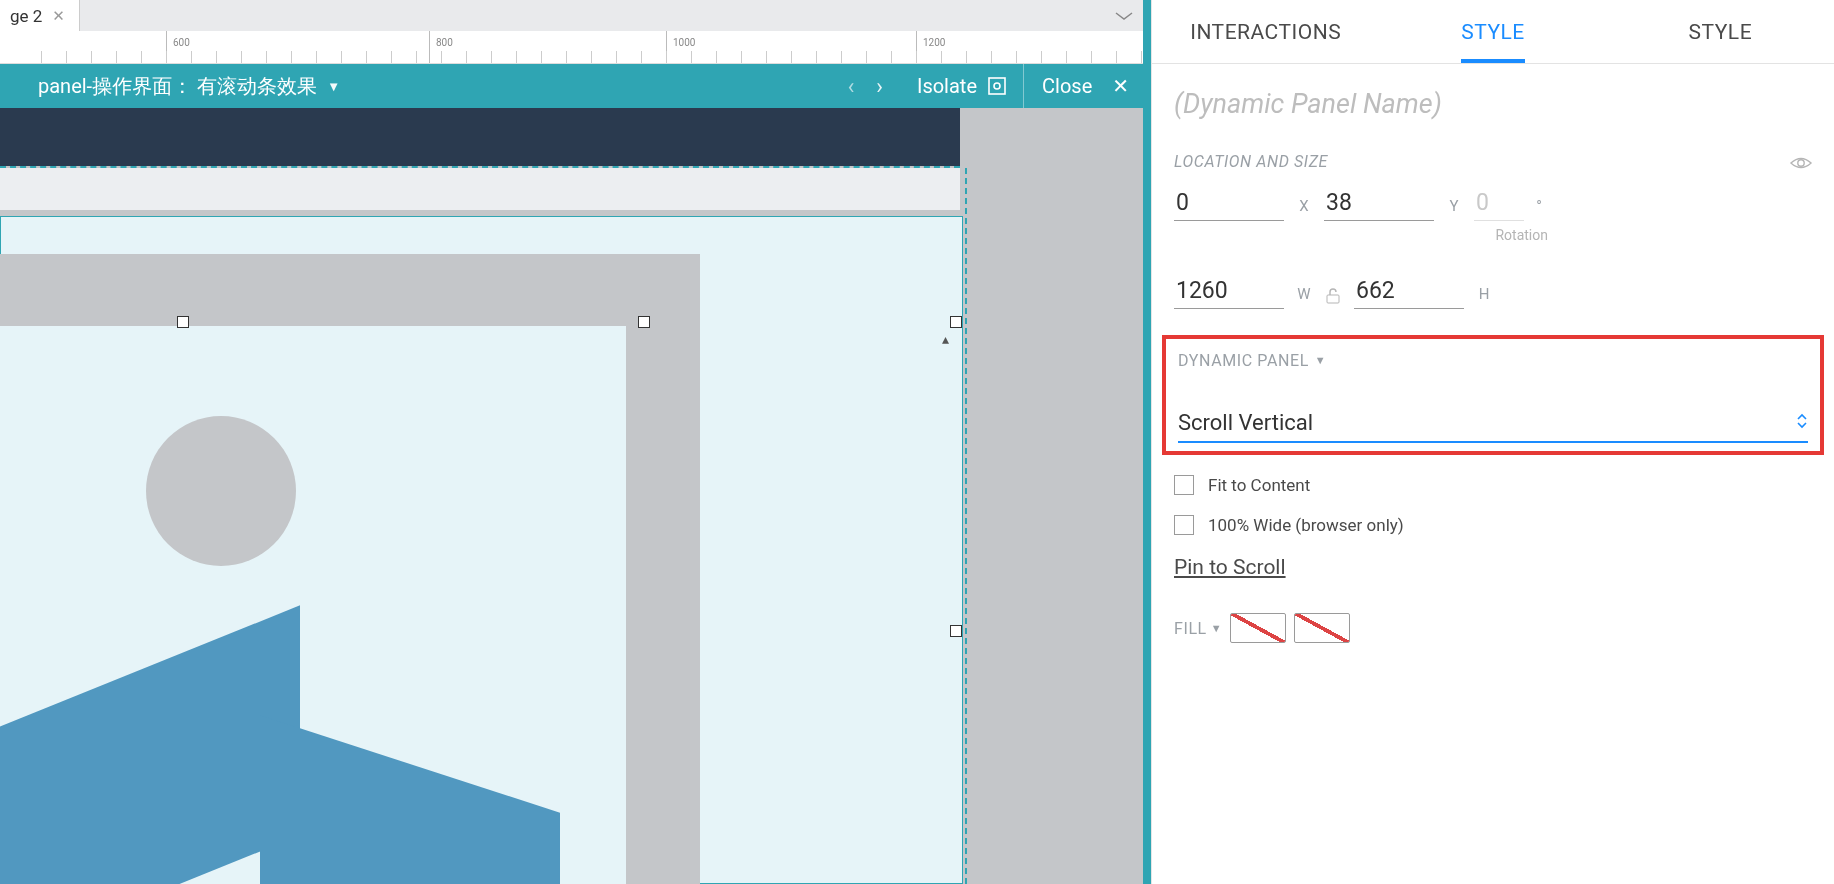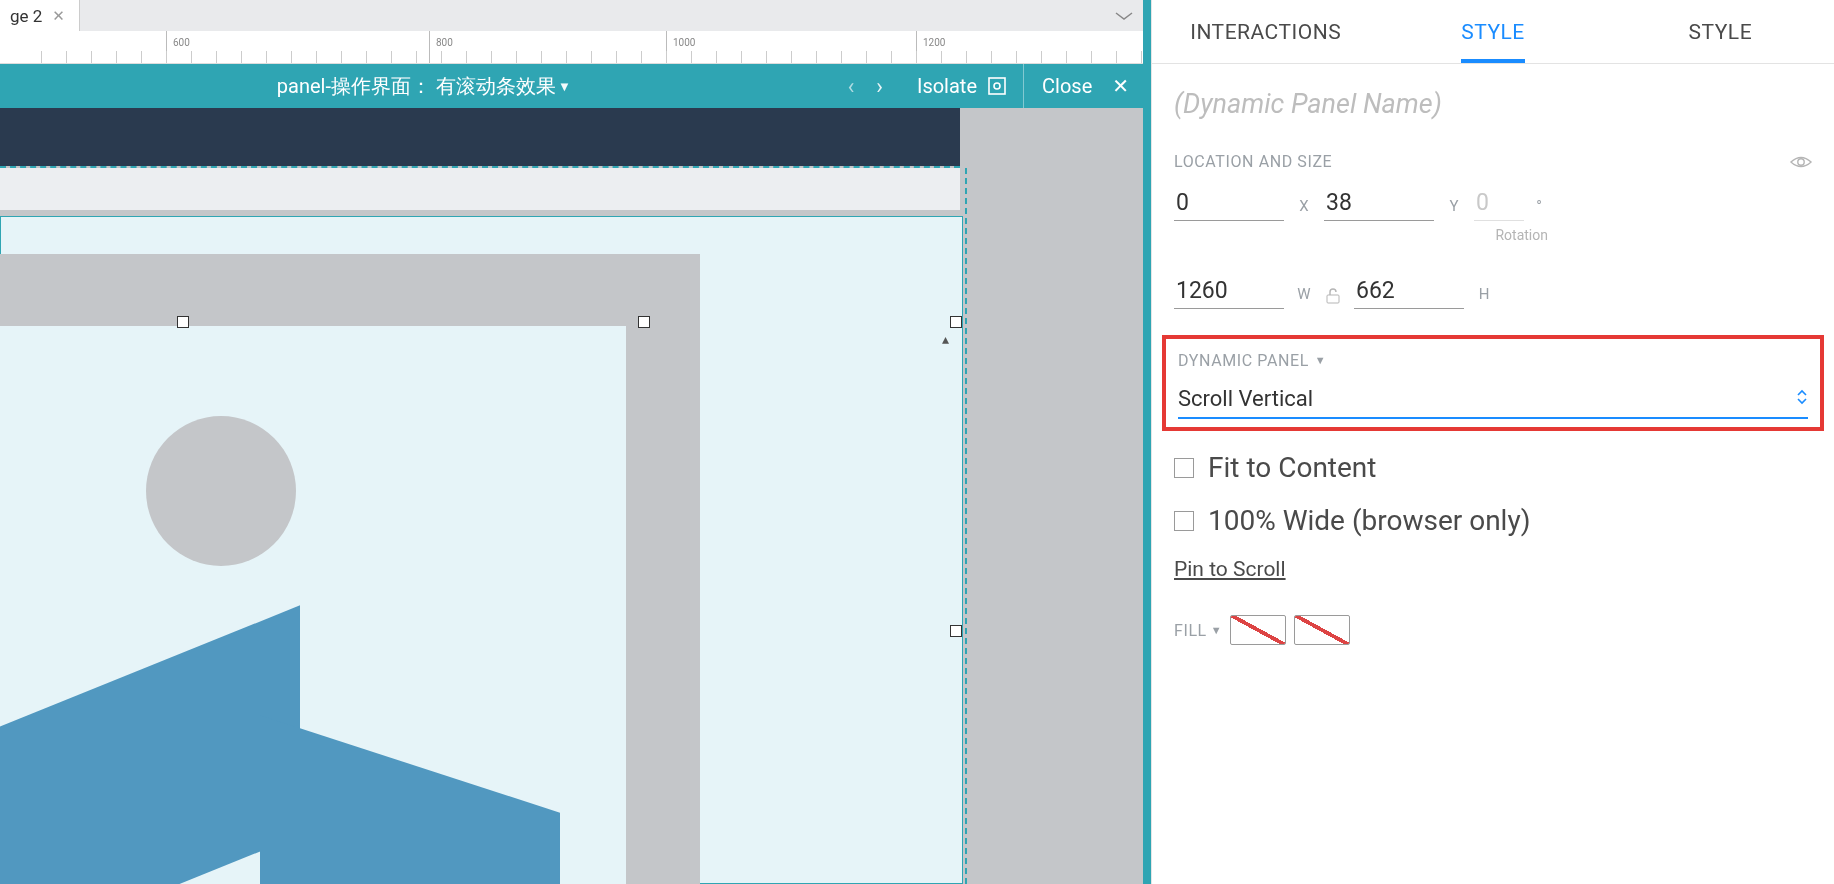--- a/index.html
+++ b/index.html
@@ -18,21 +18,21 @@
 .tabbar .dropdown-caret svg { width: 18px; height: 10px; }
 
 
 .ruler { height: 33px; background: #fff; border-bottom: 1px solid #ddd; position: relative; overflow: hidden; }
 .ruler .tick-major { position: absolute; top: 0; bottom: 0; border-left: 1px solid #bbb; }
 .ruler .tick-major span { position: absolute; top: 6px; left: 6px; font-size: 10px; color: #888; }
 .ruler .tick-minor { position: absolute; top: 20px; bottom: 0; border-left: 1px solid #ccc; }
 
 
 .panel-header { height: 44px; background: #2fa5b3; color: #fff; display: flex; align-items: center; position: relative; font-size: 20px; }
-.panel-title-wrap { flex: 1; display: flex; justify-content: center; align-items: center; gap: 2px; }
+.panel-title-wrap { flex: 1; display: flex; justify-content: flex-start; align-items: center; gap: 10px; margin-left: 38px; }
 .panel-title-wrap .caret { font-size: 13px; opacity: 0.95; }
 .panel-nav { display: flex; align-items: center; gap: 22px; padding-right: 18px; color: #e8f4f6; }
 .panel-nav .chev { font-size: 22px; opacity: 0.7; }
 .panel-nav .chev.active { opacity: 1; }
 .panel-isolate { display: flex; align-items: center; gap: 10px; padding: 0 16px; }
 .panel-isolate svg { width: 20px; height: 20px; stroke: #fff; fill: none; stroke-width: 1.6; }
 .panel-divider { width: 1px; height: 100%; background: rgba(255,255,255,0.4); }
 .panel-close { display: flex; align-items: center; gap: 20px; padding: 0 14px 0 18px; }
 .panel-close .x { font-size: 20px; }
 
@@ -64,40 +64,40 @@
 
 .tabs { display: flex; border-bottom: 1px solid #e3e3e3; height: 64px; align-items: center; }
 .tabs .itab { flex: 1; text-align: center; font-size: 21px; color: #4a4a4a; letter-spacing: 0.5px; position: relative; padding: 18px 0; }
 .tabs .itab.active { color: #1a8cff; }
 .tabs .itab.active::after { content: ""; position: absolute; left: 50%; transform: translateX(-50%); bottom: -1px; width: 64px; height: 4px; background: #1a8cff; }
 
 .section { padding: 18px 22px 0 22px; }
 .name-input { width: 100%; border: none; font-size: 27px; color: #bdbdbd; font-style: italic; background: transparent; padding: 6px 0 10px 0; }
 .name-input::placeholder { color: #bdbdbd; font-style: italic; }
 
-.loc-head { display: flex; align-items: center; justify-content: space-between; padding: 22px 22px 0 22px; }
+.loc-head { display: flex; align-items: flex-end; justify-content: space-between; padding: 22px 22px 0 22px; font-style: italic; }
 .loc-head .label { font-size: 16px; color: #9aa0a6; letter-spacing: 0.6px; }
 .loc-head svg { width: 22px; height: 16px; stroke: #b5b5b5; fill: none; }
 
 .loc-grid { display: grid; grid-template-columns: 110px 28px 110px 28px 50px 18px; gap: 0 6px; align-items: end; padding: 14px 22px 0 22px; }
 .loc-grid .val { border: none; border-bottom: 1.5px solid #9a9a9a; font-size: 23px; color: #333; padding: 4px 2px 4px 2px; background: transparent; width: 100%; }
 .loc-grid .val.dis { color: #c9c9c9; border-bottom-color: #e0e0e0; }
 .loc-grid .unit { font-size: 15px; color: #9aa0a6; text-align: center; padding-bottom: 6px; }
 .rotation-lbl { grid-column: 5 / span 2; text-align: right; font-size: 14px; color: #b5b5b5; padding-top: 6px; }
 
 .loc-grid.row2 { grid-template-columns: 110px 28px 24px 110px 28px; padding-top: 30px; }
 .lock-icon svg { width: 18px; height: 18px; stroke: #b5b5b5; fill: none; }
 
 .highlight-box { margin: 26px 10px 0 10px; border: 4px solid #e53935; padding: 12px 12px 8px 12px; }
 .dyn-head { font-size: 16px; color: #9aa0a6; letter-spacing: 0.6px; display: flex; align-items: center; gap: 6px; }
 .dyn-head .tri { font-size: 11px; color: #9aa0a6; }
-.scroll-select { margin-top: 12px; border: none; border-bottom: 2px solid #1a8cff; font-size: 22px; color: #333; width: 100%; padding: 4px 0 6px 0; background: transparent; display: flex; justify-content: space-between; align-items: center; }
+.scroll-select { margin-top: 36px; border: none; border-bottom: 2px solid #1a8cff; font-size: 22px; color: #333; width: 100%; padding: 4px 0 6px 0; background: transparent; display: flex; justify-content: space-between; align-items: center; }
 .scroll-select .sel-caret svg { width: 12px; height: 18px; stroke: #1a8cff; fill: none; }
 
-.chk-row { display: flex; align-items: center; gap: 14px; padding: 20px 22px 0 22px; font-size: 28px; color: #4a4a4a; }
+.chk-row { display: flex; align-items: center; gap: 14px; padding: 20px 22px 0 22px; font-size: 17px; color: #4a4a4a; }
 .chk { width: 20px; height: 20px; border: 1.5px solid #9a9a9a; background: #fff; flex-shrink: 0; }
 
 .pin-link { padding: 20px 22px 0 22px; font-size: 21px; color: #4a4a4a; text-decoration: underline; }
 
 .state-row { padding: 36px 22px 0 22px; font-size: 27px; color: #4a4a4a; }
 
 .fill-row { padding: 34px 22px 0 22px; display: flex; align-items: center; gap: 8px; }
 .fill-row .flabel { font-size: 16px; color: #9aa0a6; letter-spacing: 0.6px; display: flex; align-items: center; gap: 4px; }
 .fill-row .tri { font-size: 11px; }
 .fill-swatch { width: 56px; height: 30px; border: 1.5px solid #9a9a9a; border-radius: 2px; position: relative; overflow: hidden; }

